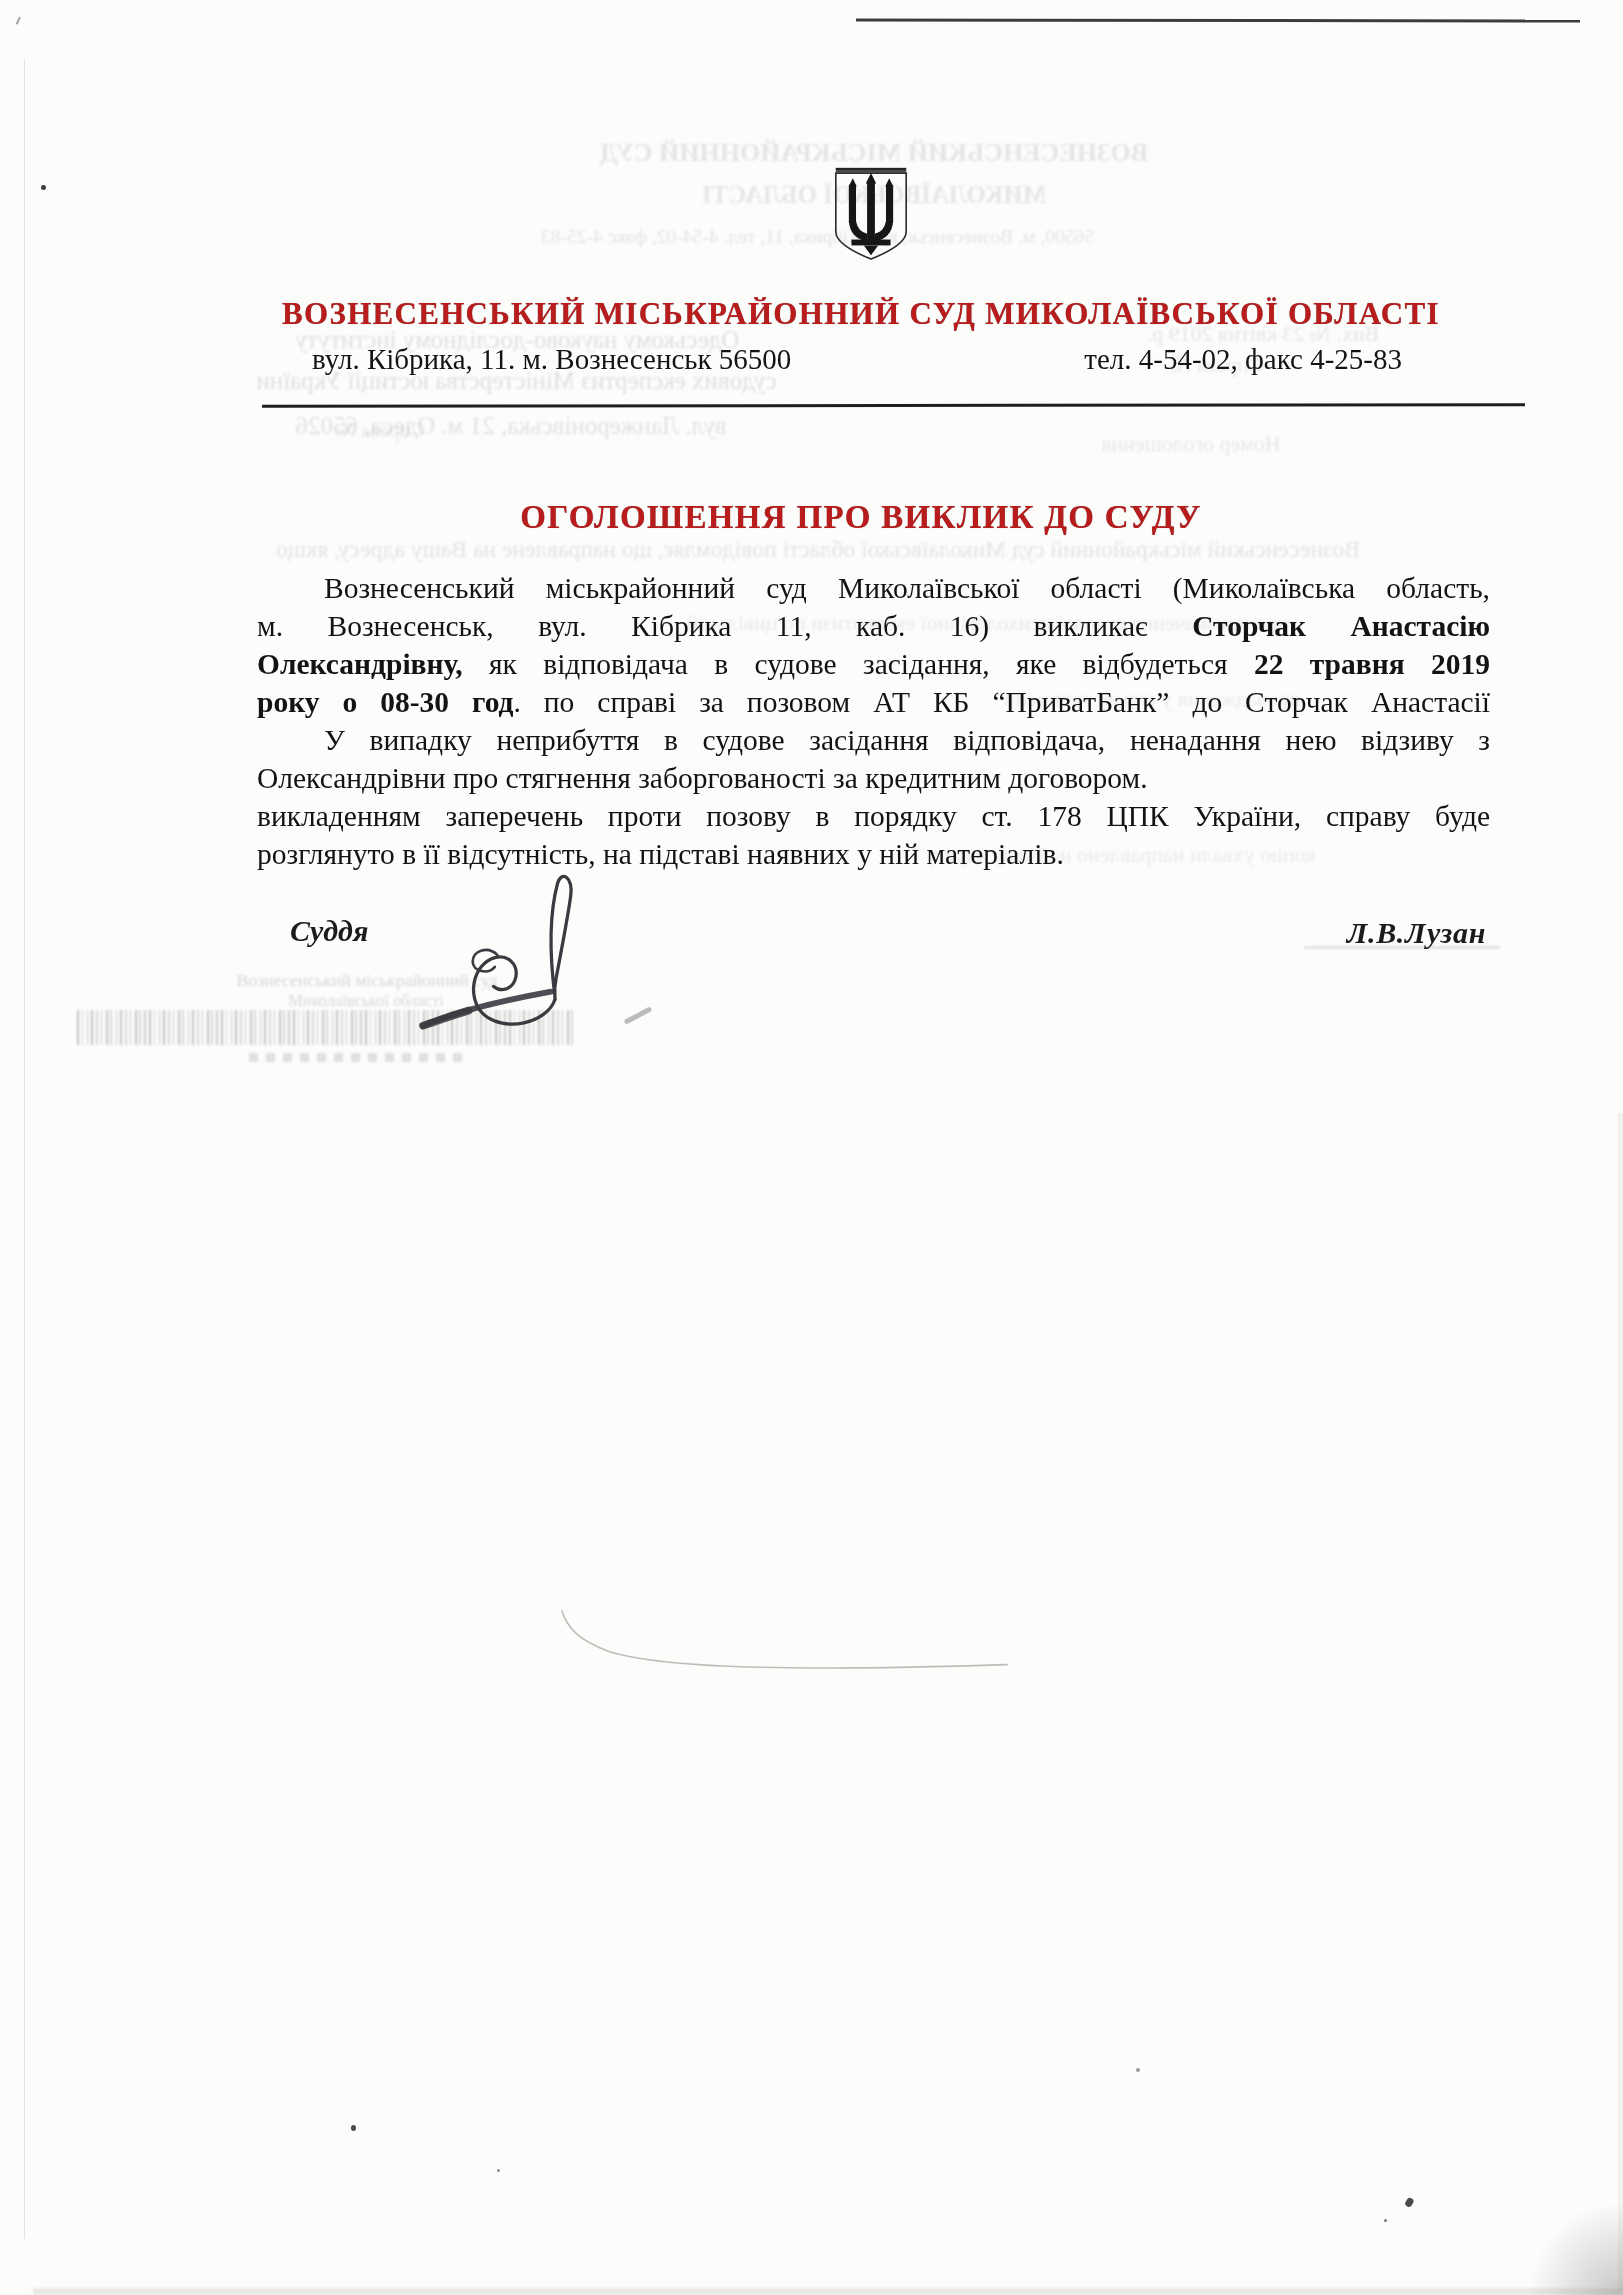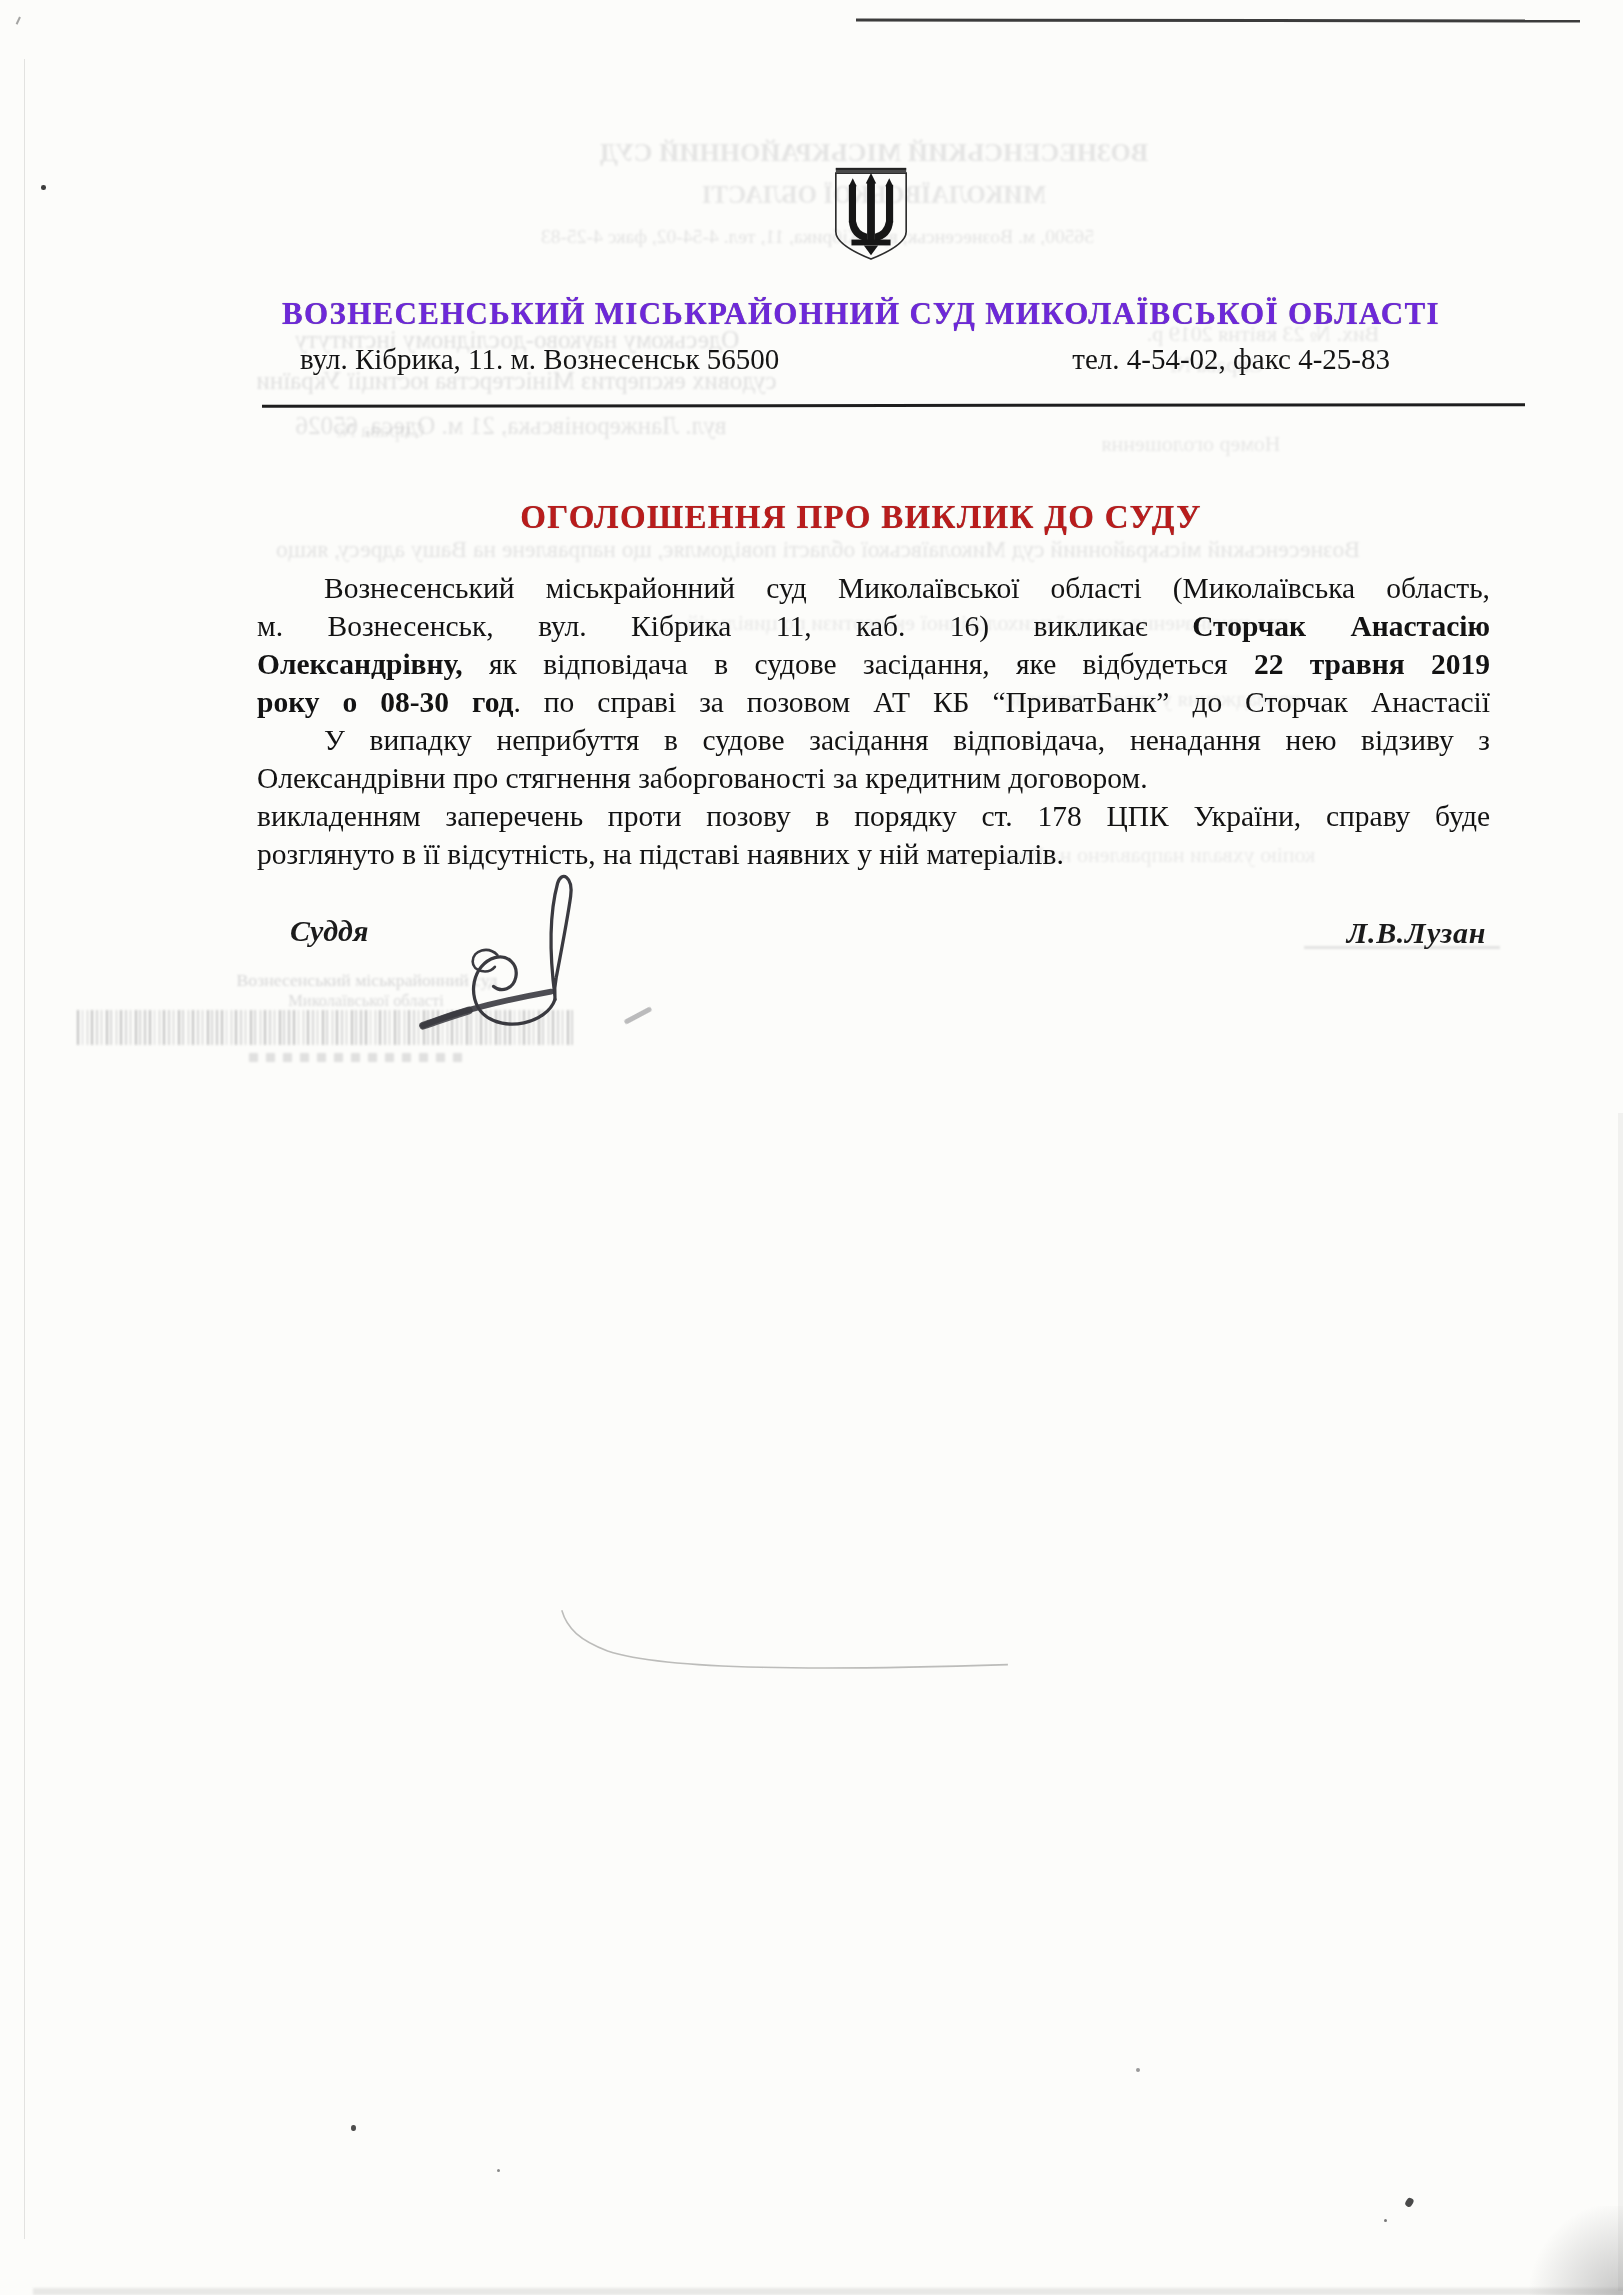--- a/index.html
+++ b/index.html
@@ -8,25 +8,25 @@
     width:1623px;height:2295px;
     background:#fcfcfa;
     overflow:hidden;
     font-family:"Liberation Serif","DejaVu Serif",serif;
     color:#161616;
   }
   
   .court-name{
     position:absolute;left:223px;top:296px;width:1276px;
     text-align:center;font-weight:bold;font-size:31px;letter-spacing:1.3px;
-    white-space:nowrap;color:#6d28d9;
+    white-space:nowrap;color:#b91c1c;
     text-shadow:0 0 0.7px rgba(0,0,0,.55);
   }
   .addr-row{
-    position:absolute;left:300px;top:343px;width:1090px;
+    position:absolute;left:312px;top:343px;width:1090px;
     display:flex;justify-content:space-between;
     font-size:29px;color:#141414;
   }
   .rule{
     position:absolute;left:262px;top:404px;width:1263px;height:2.6px;
     background:#1e1e1e;transform:rotate(-.06deg);
   }
   
   .emblem{position:absolute;left:831px;top:164px;width:80px;height:99px;}
   

